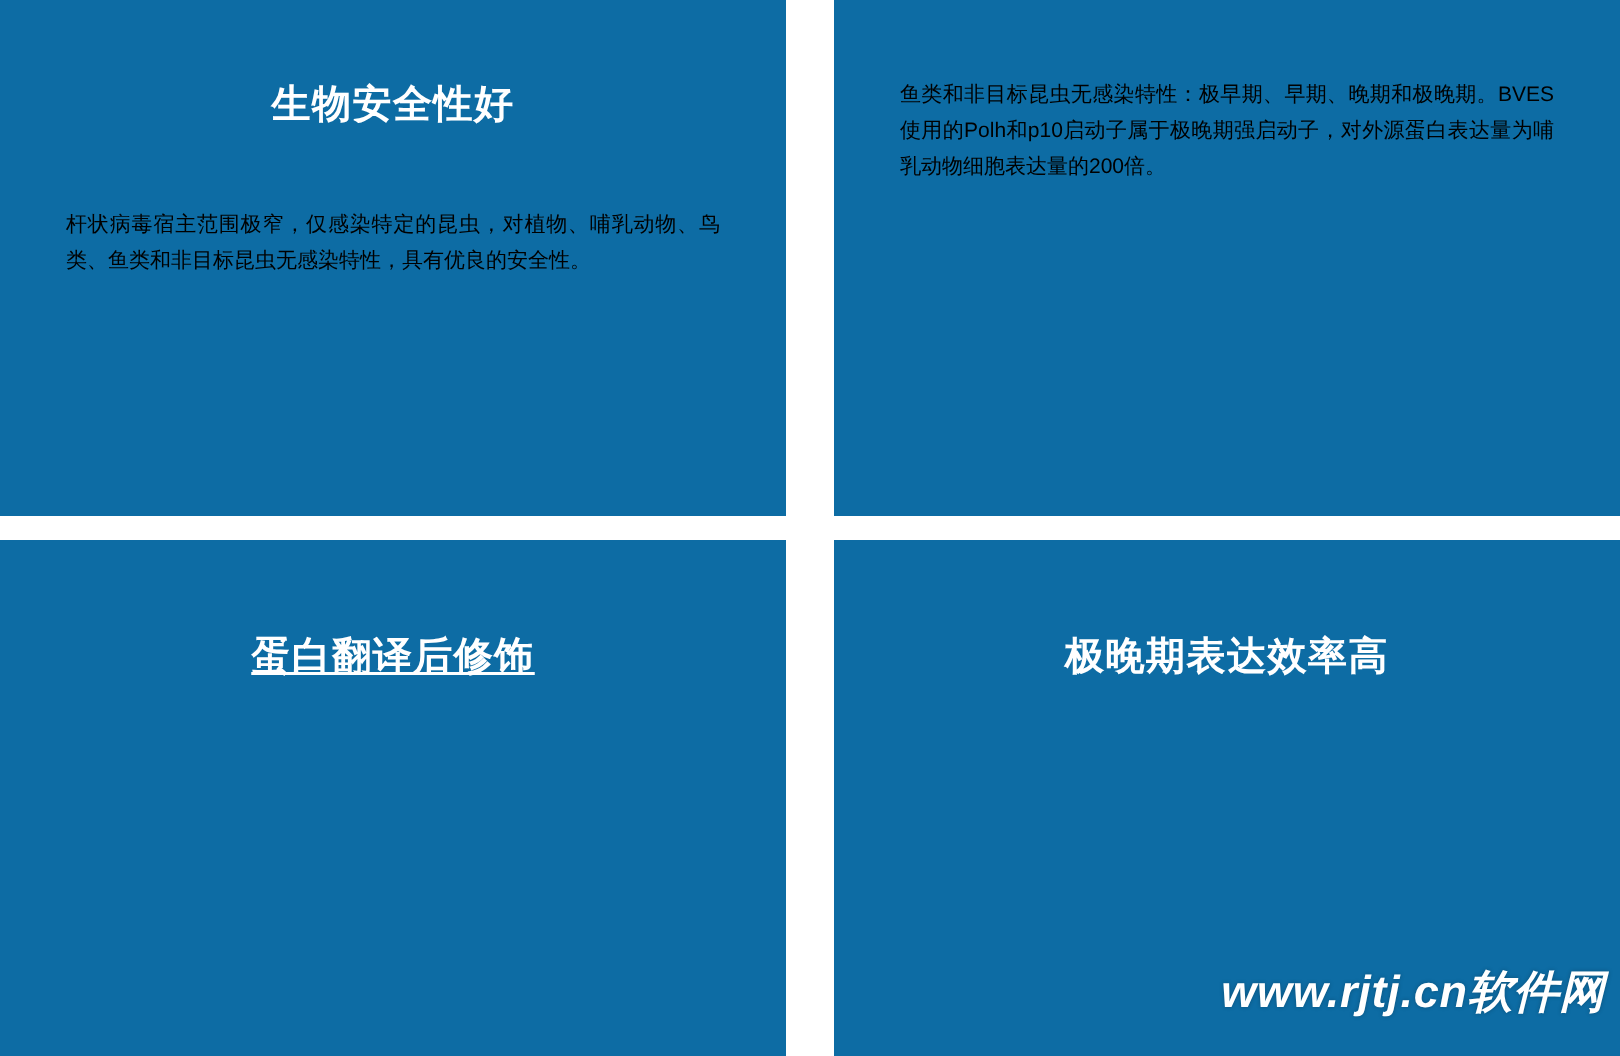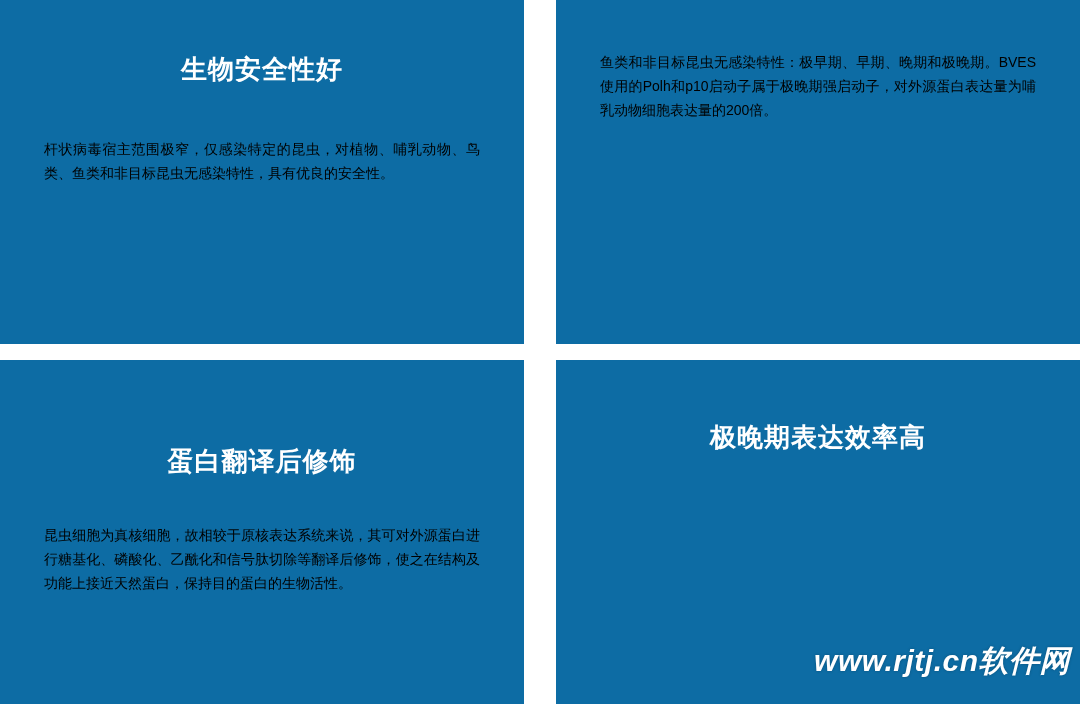--- a/index.html
+++ b/index.html
@@ -46,21 +46,21 @@
     text-align: justify;
     text-justify: inter-ideograph;
   }
   
   .card.c1 .card-title { margin-top: 52px; }
   .card.c1 .card-body  { margin-top: 50px; }
 
   .card.c2 .card-title { margin-top: 52px; }
   .card.c2 .card-body  { margin-top: 50px; }
 
-  .card.c3 .card-title { margin-top: 84px; }
+  .card.c3 .card-title { margin-top: 60px; text-decoration: underline; }
   .card.c3 .card-body  { margin-top: 44px; }
 
   .card.c4 .card-title { margin-top: 60px; }
   .card.c4 .card-body  { margin-top: 44px; }
 
   .watermark {
     position: absolute;
     right: 10px;
     bottom: 22px;
     font-size: 30px;
@@ -82,21 +82,20 @@
     <div class="card-title">生物安全性好</div>
     <div class="card-body">杆状病毒宿主范围极窄，仅感染特定的昆虫，对植物、哺乳动物、鸟类、鱼类和非目标昆虫无感染特性，具有优良的安全性。</div>
   </div>
 
   <div class="card c2">
     <div class="card-body">鱼类和非目标昆虫无感染特性：极早期、早期、晚期和极晚期。BVES使用的Polh和p10启动子属于极晚期强启动子，对外源蛋白表达量为哺乳动物细胞表达量的200倍。</div>
   </div>
 
   <div class="card c3">
     <div class="card-title">蛋白翻译后修饰</div>
-    <div class="card-body">昆虫细胞为真核细胞，故相较于原核表达系统来说，其可对外源蛋白进行糖基化、磷酸化、乙酰化和信号肽切除等翻译后修饰，使之在结构及功能上接近天然蛋白，保持目的蛋白的生物活性。</div>
   </div>
 
   <div class="card c4">
     <div class="card-title">极晚期表达效率高</div>
   </div>
 
 </div>
 
 <div class="watermark">www.rjtj.cn软件网</div>
 

